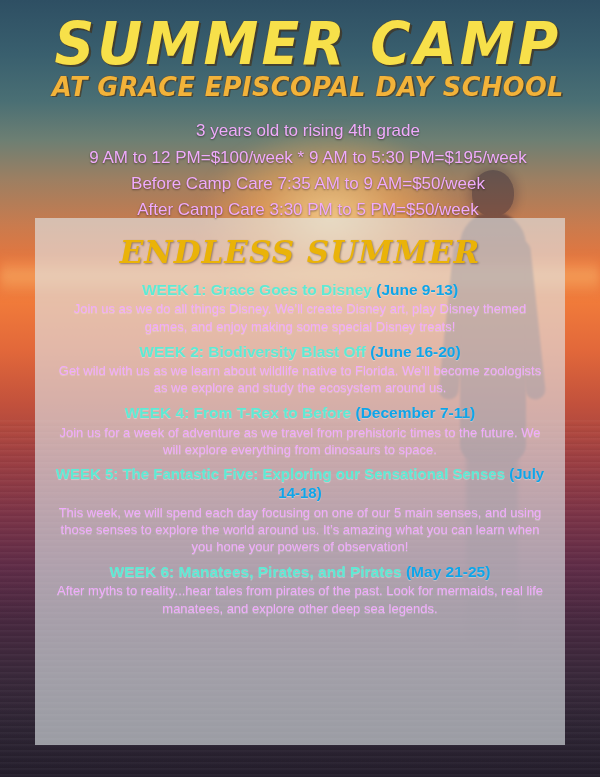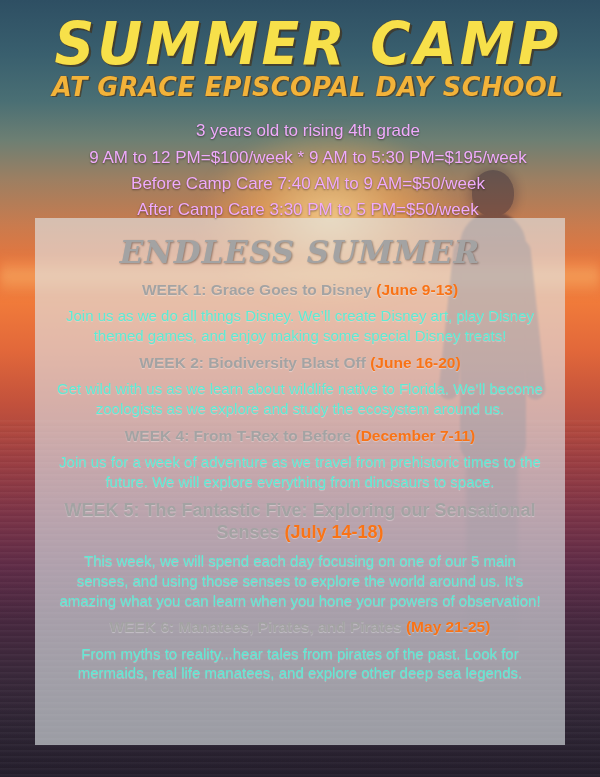--- a/index.html
+++ b/index.html
@@ -198,50 +198,50 @@
     z-index: 4;
     padding: 12px 18px 10px 18px;
     box-sizing: border-box;
     text-align: center;
   }
   .panel-title {
     font-family: "DejaVu Serif", serif;
     font-weight: bold;
     font-style: italic;
     font-size: 31px;
-    color: #a3a3a3;
+    color: #eab308;
     letter-spacing: 1px;
     margin: 4px 0 10px 0;
     text-shadow: 1px 1px 2px rgba(60,40,30,0.45);
   }
   .week {
     margin-bottom: 7px;
   }
   .week-head {
     font-weight: bold;
     font-size: 15.5px;
     line-height: 1.25;
     color: #e0533a;
     text-shadow: 0 1px 1px rgba(255,255,255,0.35);
   }
   .week-head .wk-label {
-    color: #a3a3a3;
+    color: #5eead4;
   }
   .week-head .wk-dates {
-    color: #f97316;
+    color: #0ea5e9;
   }
   .week-body {
-    font-size: 15px;
+    font-size: 13px;
     line-height: 1.32;
-    color: #5eead4;
-    margin-top: 7px;
+    color: #f0abfc;
+    margin-top: 1px;
     padding: 0 4px;
     text-shadow: 0 1px 1px rgba(255,255,255,0.30);
   }
-  .w5 .week-head { font-size: 18px; }
+  .w5 .week-head { font-size: 15px; }
 </style>
 </head>
 <body>
 
 <div class="poster">
   <div class="bg"></div>
   <div class="bg-sun"></div>
   <div class="bg-glow-strip"></div>
   <div class="bg-water"></div>
 
@@ -252,21 +252,21 @@
     <div class="body"></div>
     <div class="legs"></div>
   </div>
 
   <div class="header">
     <div class="title-main">SUMMER CAMP</div>
     <div class="title-sub">AT GRACE EPISCOPAL DAY SCHOOL</div>
     <div class="details">
       <div>3 years old to rising 4th grade</div>
       <div>9 AM to 12 PM=$100/week * 9 AM to 5:30 PM=$195/week</div>
-      <div>Before Camp Care 7:40 AM to 9 AM=$50/week</div>
+      <div>Before Camp Care 7:35 AM to 9 AM=$50/week</div>
       <div>After Camp Care 3:30 PM to 5 PM=$50/week</div>
     </div>
   </div>
 
   <div class="panel">
     <div class="panel-title">ENDLESS SUMMER</div>
 
     <div class="week w1">
       <div class="week-head">
         <span class="wk-label">WEEK 1: Grace Goes to Disney </span><span class="wk-dates">(June 9-13)</span>
@@ -293,16 +293,16 @@
       <div class="week-head">
         <span class="wk-label">WEEK 5: The Fantastic Five: Exploring our Sensational Senses </span><span class="wk-dates">(July 14-18)</span>
       </div>
       <div class="week-body">This week, we will spend each day focusing on one of our 5 main senses, and using those senses to explore the world around us. It’s amazing what you can learn when you hone your powers of observation!</div>
     </div>
 
     <div class="week w6">
       <div class="week-head">
         <span class="wk-label">WEEK 6: Manatees, Pirates, and Pirates </span><span class="wk-dates">(May 21-25)</span>
       </div>
-      <div class="week-body">From myths to reality...hear tales from pirates of the past. Look for mermaids, real life manatees, and explore other deep sea legends.</div>
+      <div class="week-body">After myths to reality...hear tales from pirates of the past. Look for mermaids, real life manatees, and explore other deep sea legends.</div>
     </div>
   </div>
 </div>
 
 </body></html>

